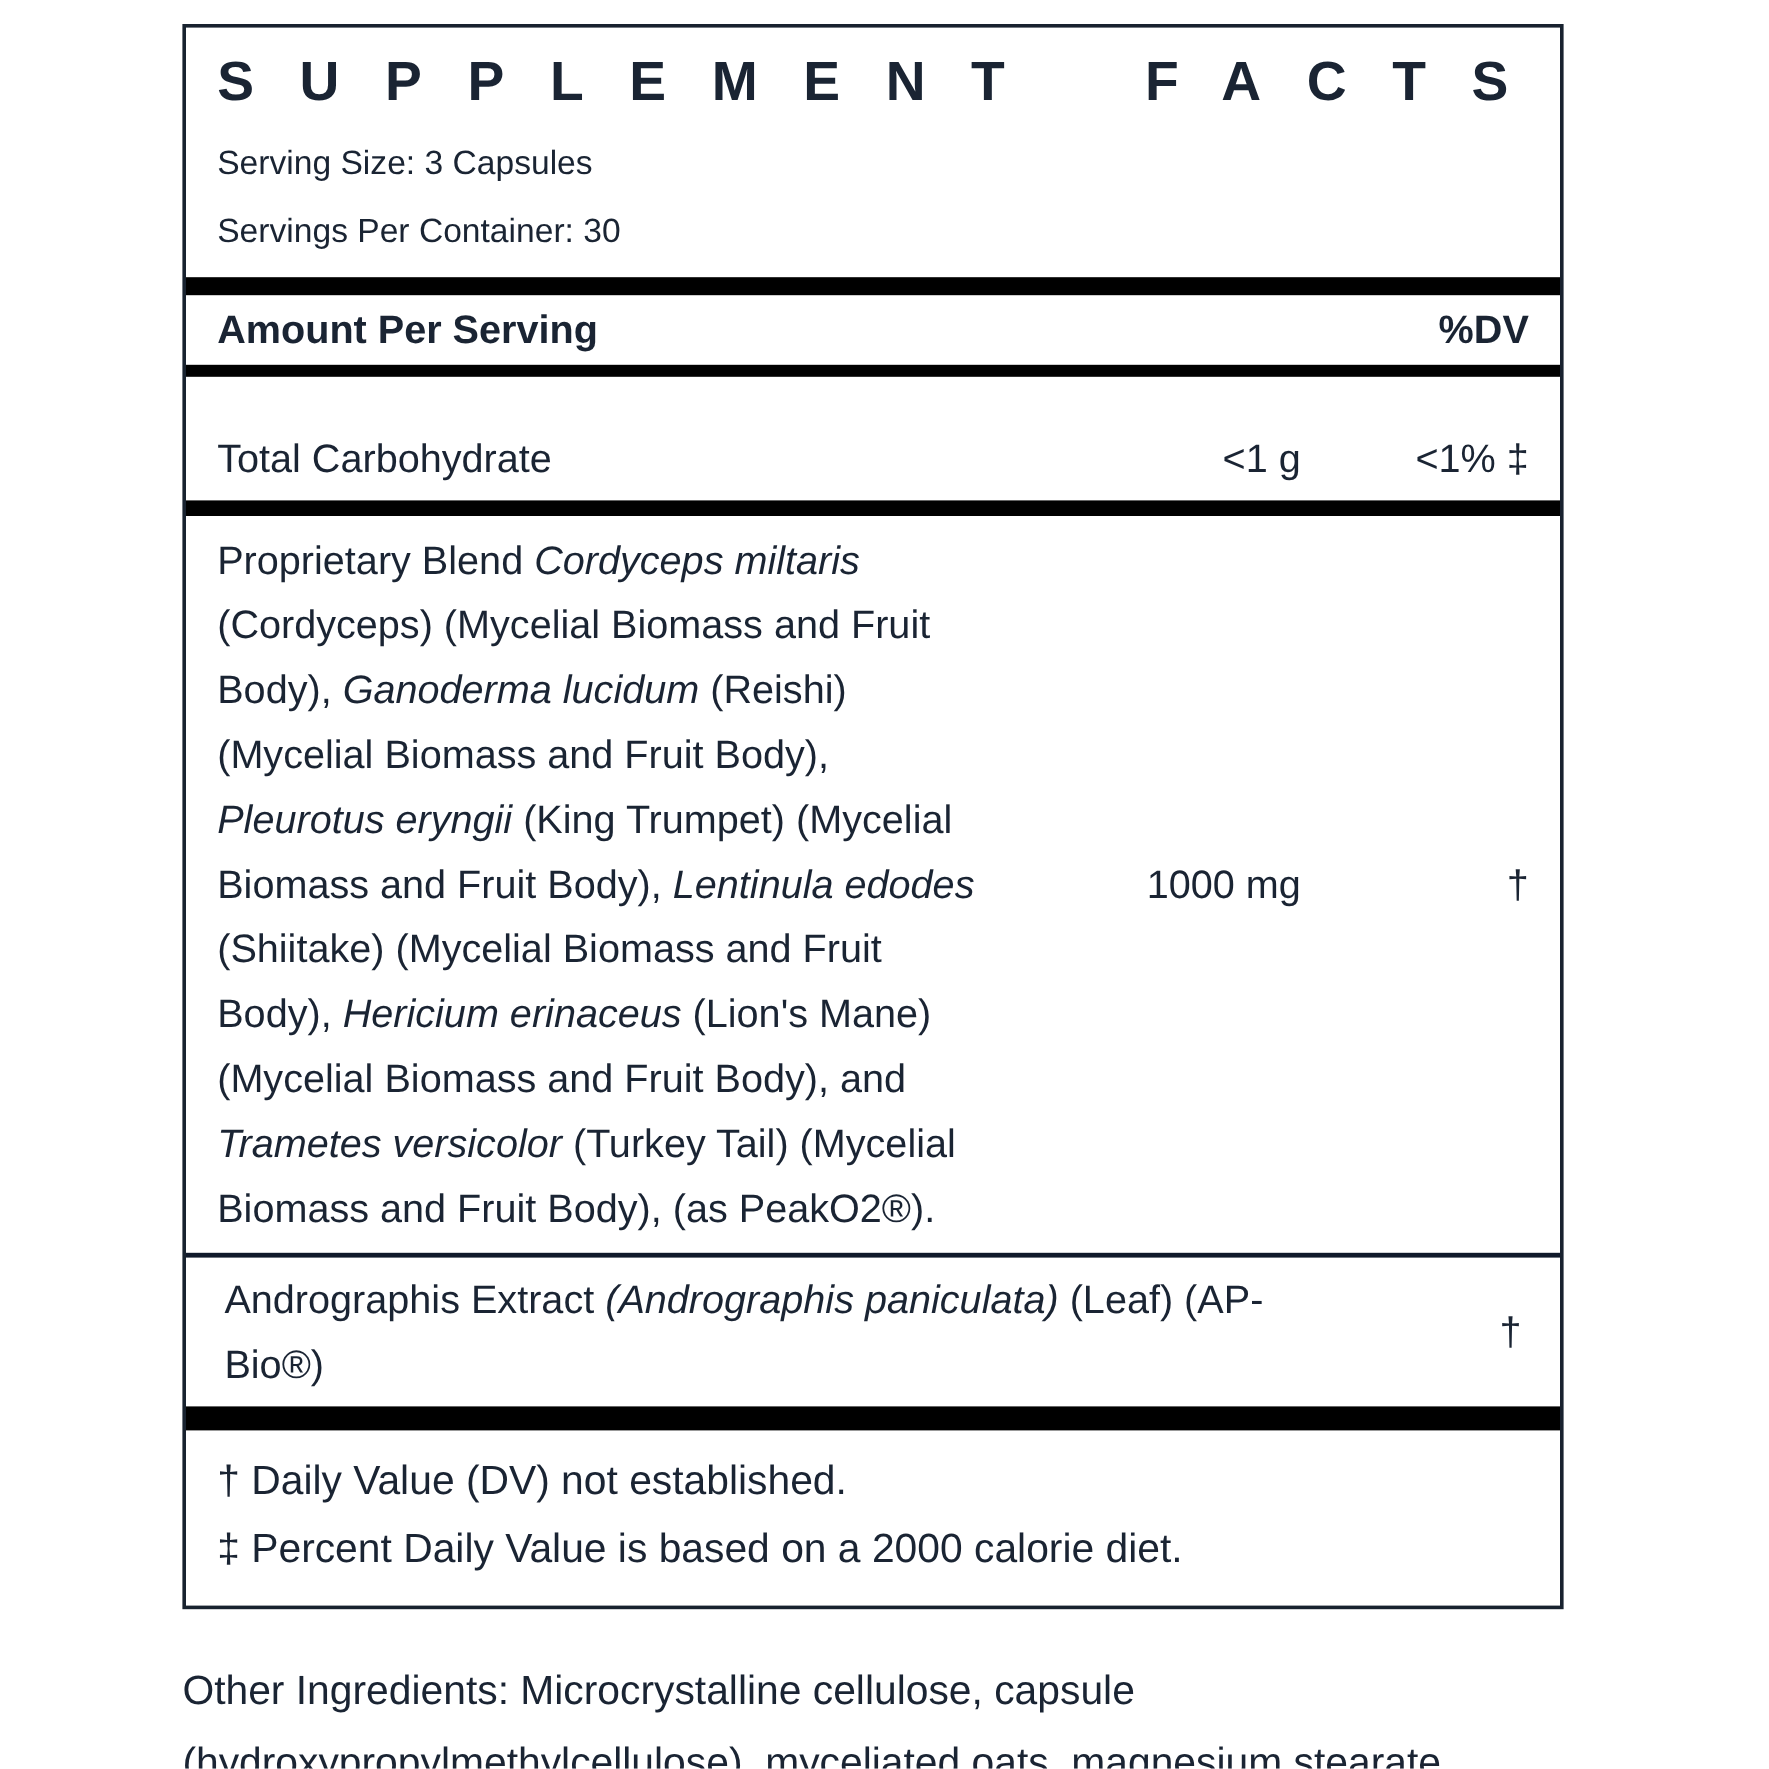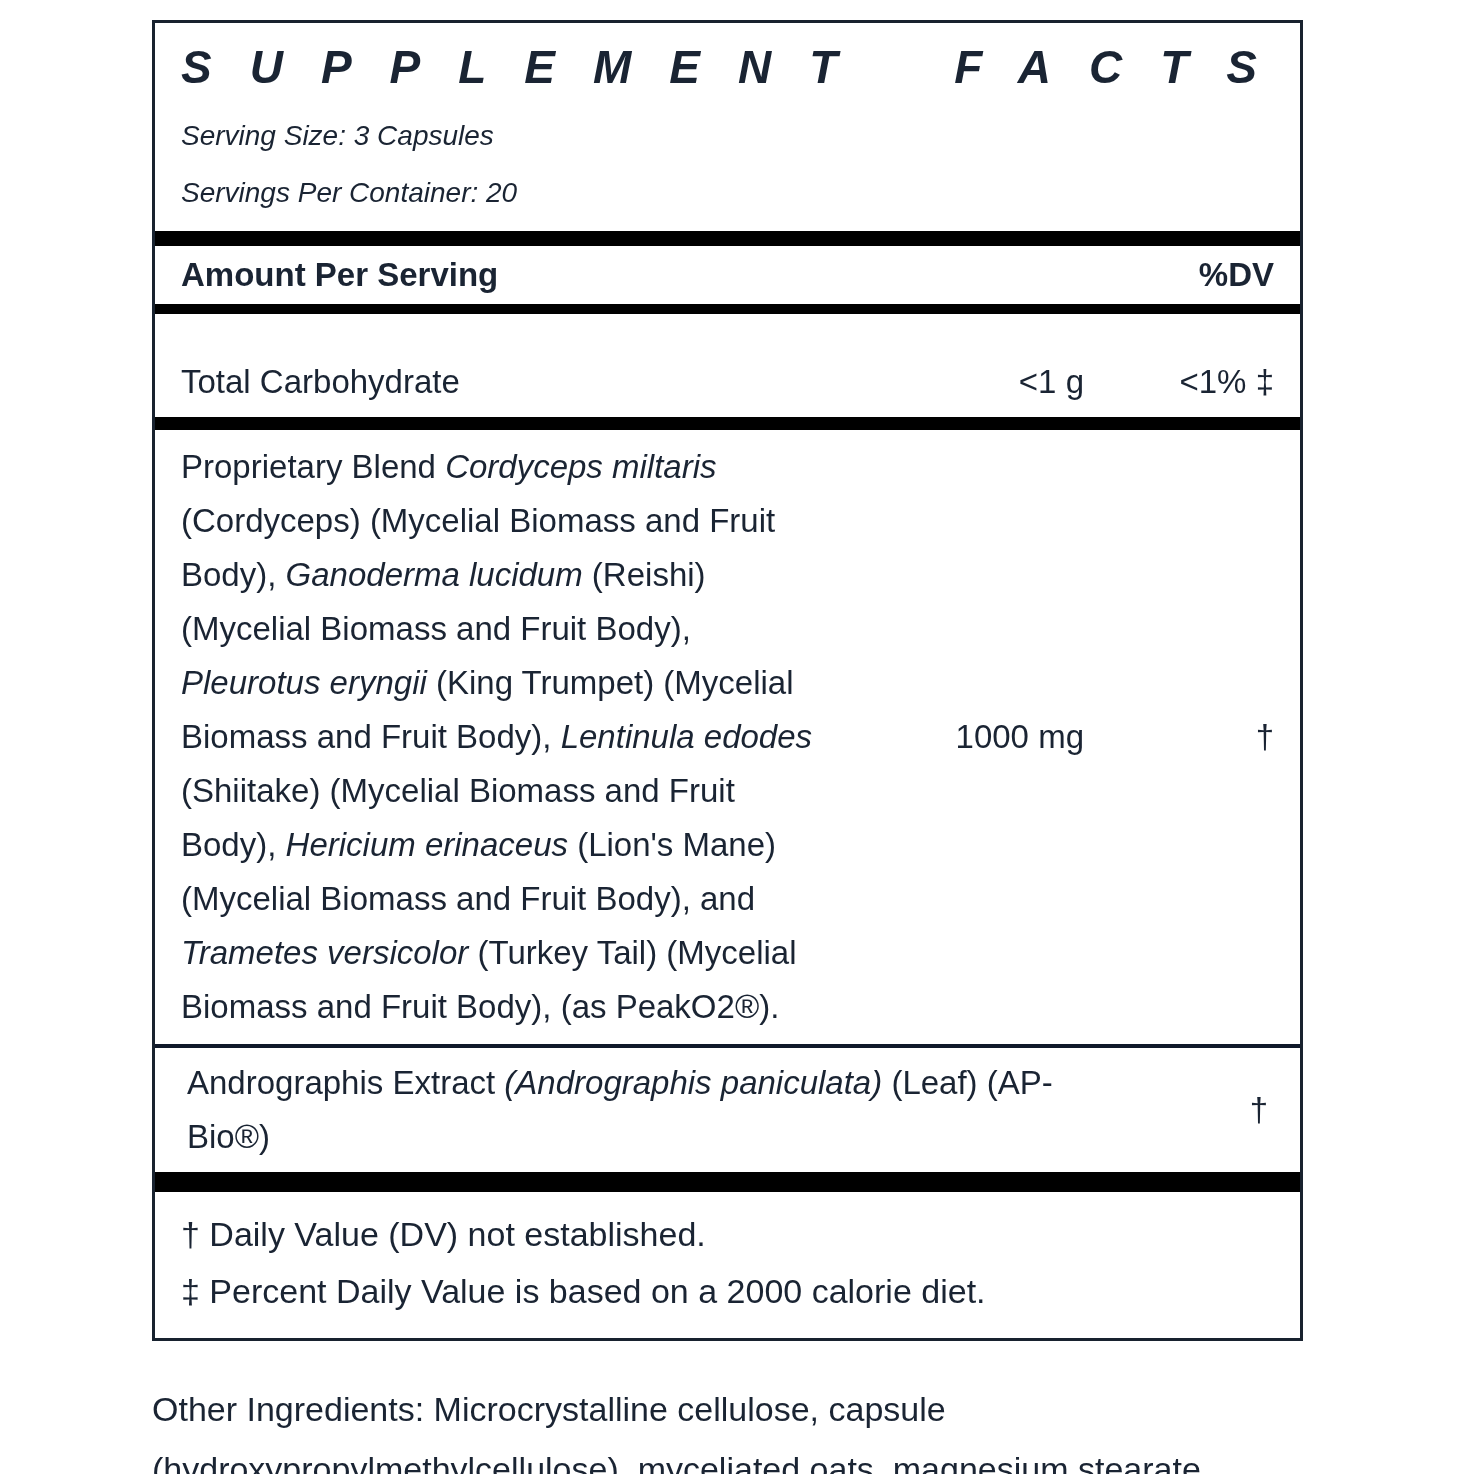--- a/index.html
+++ b/index.html
@@ -15,21 +15,21 @@
     height: 1474px;
     overflow: hidden;
     background: #ffffff;
   }
   .facts-box {
     margin: 20px 0 0 152px;
     width: 1151px;
     border: 3px solid #18222f;
     background: #ffffff;
   }
-  .panel-head { padding: 14px 26px 10px 26px; font-style: italic; }
+  .panel-head { padding: 14px 26px 10px 26px; }
   .title {
     font-size: 46px;
     font-weight: bold;
     letter-spacing: 38px;
     word-spacing: 28px;
     white-space: nowrap;
     line-height: 60px;
     margin-bottom: 10px;
   }
   .head-line {
@@ -96,21 +96,21 @@
 </head>
 <body>
 
 <div class="page">
 
   <div class="facts-box">
 
     <div class="panel-head">
       <div class="title">SUPPLEMENT FACTS</div>
       <div class="head-line">Serving Size: 3 Capsules</div>
-      <div class="head-line">Servings Per Container: 20</div>
+      <div class="head-line">Servings Per Container: 30</div>
     </div>
 
     <div class="bar bar-1"></div>
 
     <div class="row header-row">
       <div class="cell-amount-header">Amount Per Serving</div>
       <div class="cell-dv">%DV</div>
     </div>
 
     <div class="bar bar-2"></div>

